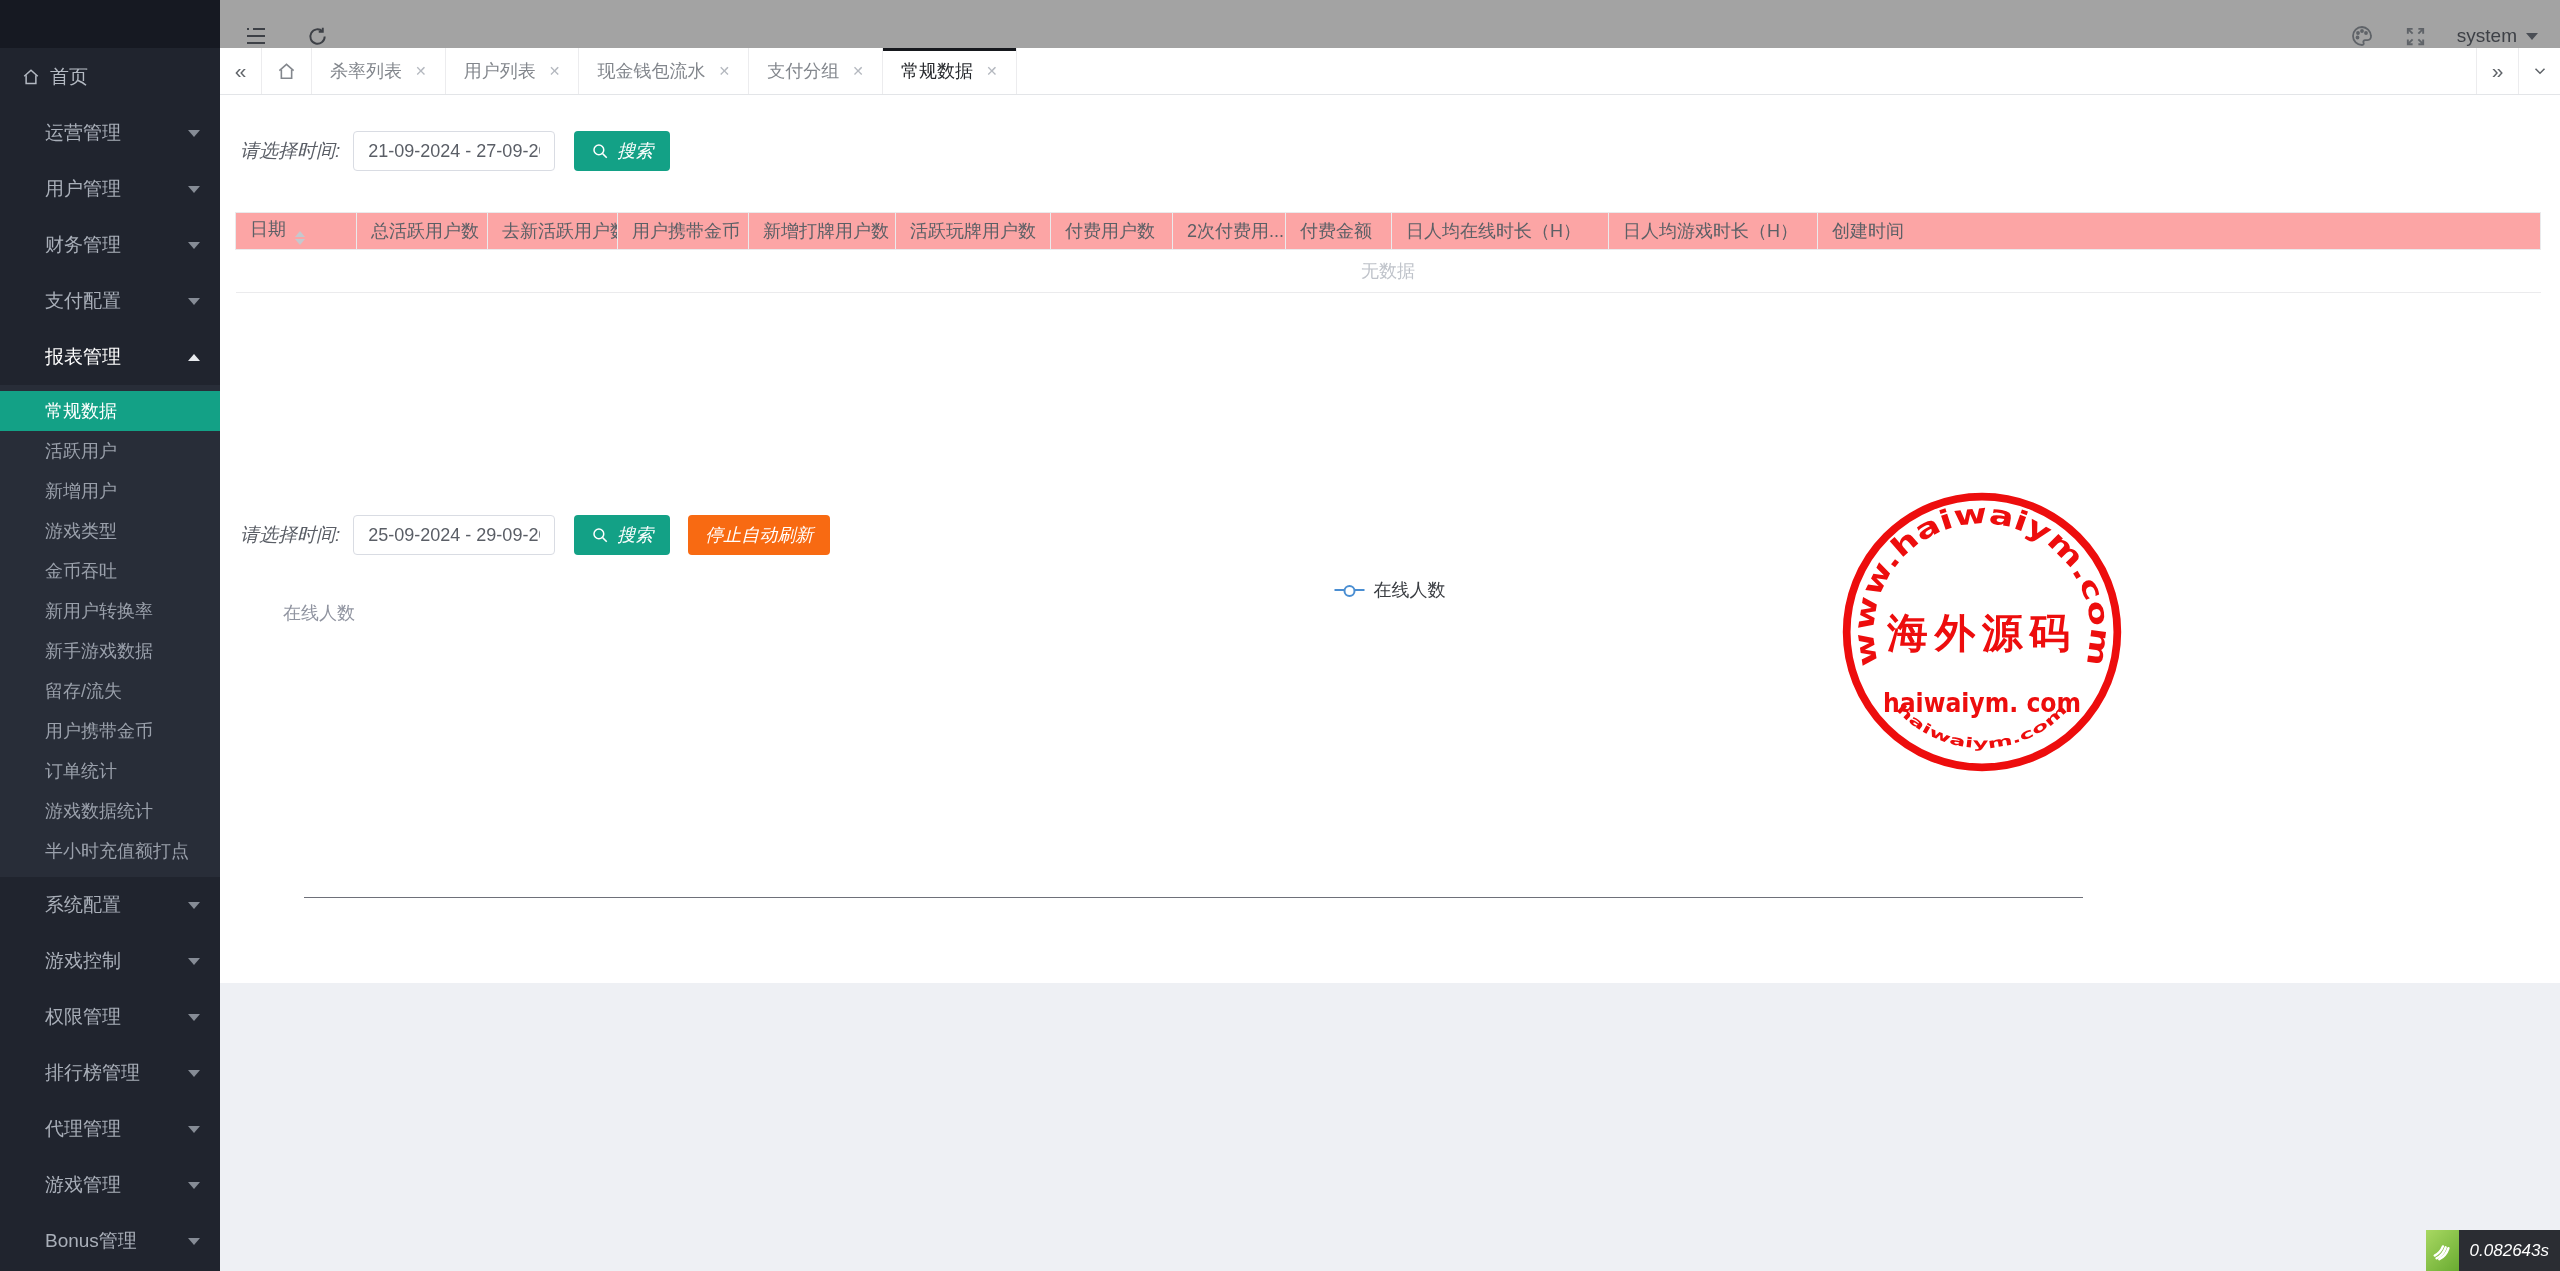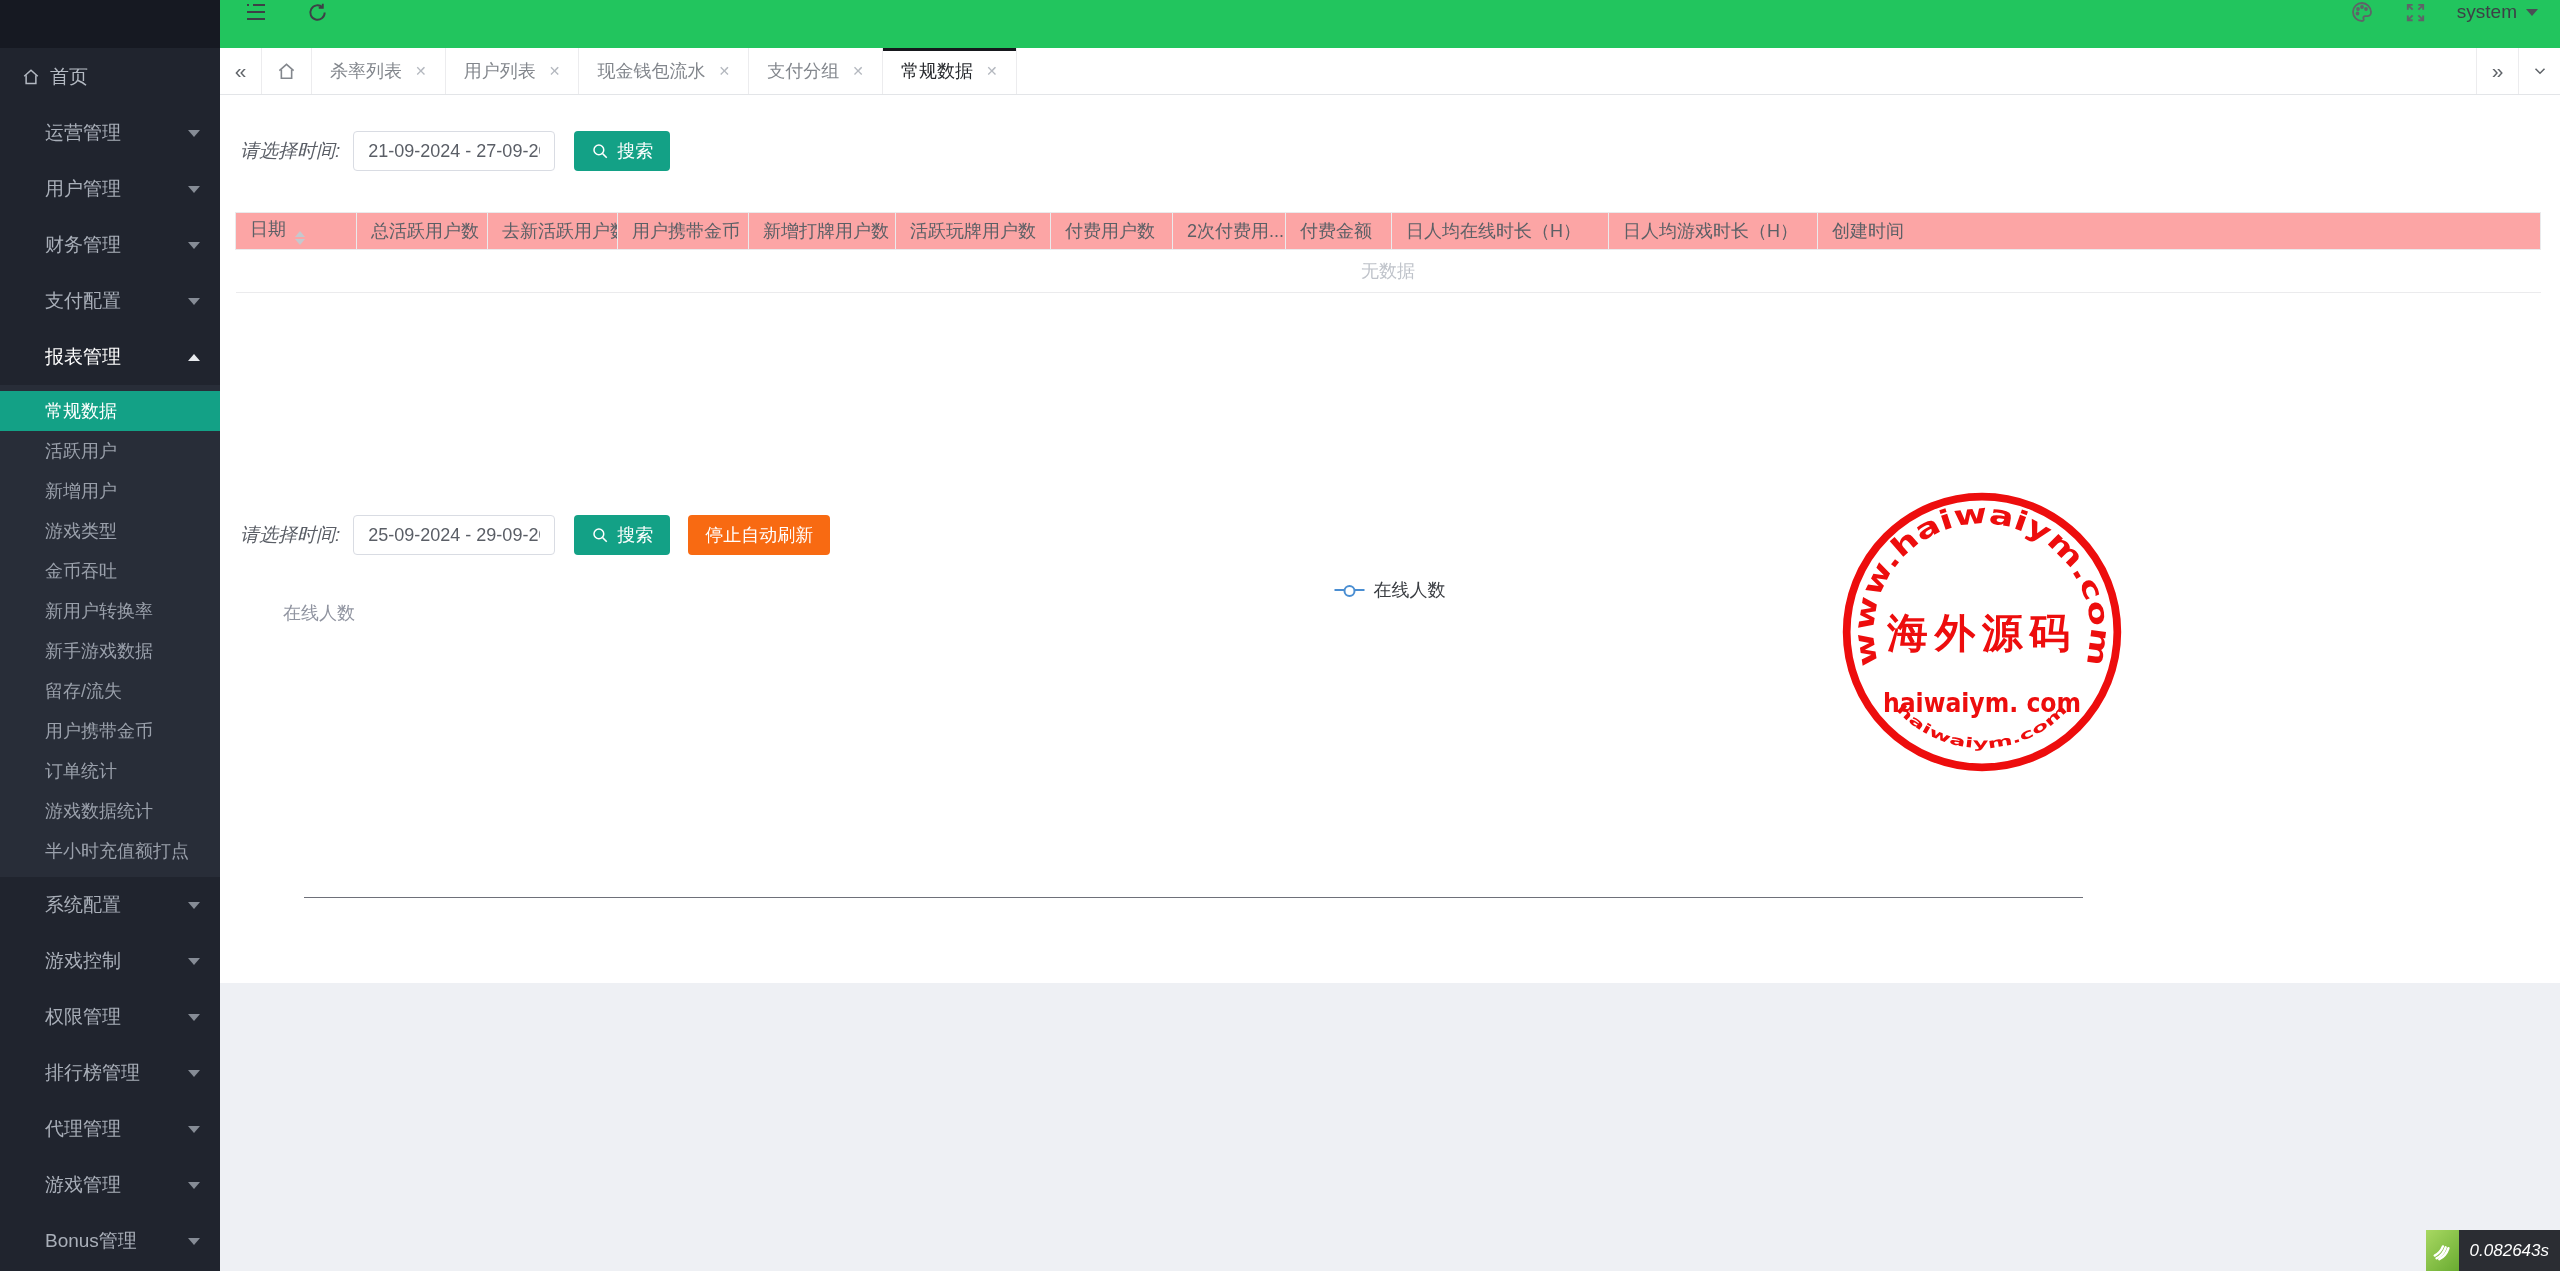--- a/index.html
+++ b/index.html
@@ -19,21 +19,21 @@
   .caret.down { border-top:7px solid #868c96; }
   .caret.up { border-bottom:7px solid #e8eaee; }
   .submenu { background:#282d38; padding:6px 0; }
   .submenu-item { height:40px; line-height:40px; padding-left:45px; font-size:18px; color:#9aa0ab;
     cursor:pointer; white-space:nowrap; overflow:hidden; }
   .submenu-item.active { background:#13a186; color:#fff; }
 
   
   .main { flex:1; min-width:0; display:flex; flex-direction:column; height:1271px; }
 
-  .topbar { height:48px; background:#22c55e; display:flex; align-items:flex-start;
+  .topbar { height:48px; background:#a3a3a3; display:flex; align-items:flex-end;
     justify-content:space-between; padding:0 16px 0 24px; }
   .topbar-left { display:flex; align-items:center; gap:38px; }
   .icon-btn { display:flex; align-items:center; justify-content:center; cursor:pointer; }
   .topbar-right { display:flex; align-items:center; gap:30px; padding-right:6px; }
   .user-dd { display:flex; align-items:center; gap:9px; font-size:19px; color:#3d4046; cursor:pointer; }
   .caret.user { border-left:6px solid transparent; border-right:6px solid transparent; border-top:7px solid #4a4e55; }
 
   .tabbar { height:47px; background:#fff; border-bottom:1px solid #e3e5e8; display:flex;
     align-items:stretch; font-size:18px; color:#83878d; }
   .tab-nav { width:42px; display:flex; align-items:center; justify-content:center;
@@ -49,21 +49,21 @@
 
   
   .content { background:#fff; height:888px; position:relative; }
   .filter-row { display:flex; align-items:center; padding:36px 0 0 20px; }
   .filter-row.second { position:absolute; top:420px; left:0; padding:0 0 0 20px; }
   .filter-label { font-size:19px; color:#5a5e66;font-style:italic; }
   .date-input { margin-left:13px; width:202px; height:40px; border:1px solid #d9dce3;
     border-radius:4px; font-size:18px; color:#5a5e66; padding:0 14px; background:#fff;
     font-family:inherit; outline:none; }
   .btn { height:40px; border:none; border-radius:4px; color:#fff; font-size:18px;
-    display:inline-flex; align-items:center; gap:8px; padding:0 17px; cursor:pointer; font-family:inherit; }
+    display:inline-flex; align-items:center; gap:8px; padding:0 17px; cursor:pointer; font-family:inherit;font-style:italic; }
   .btn.teal { background:#13a186; margin-left:19px; }
   .btn.orange { background:#f86a12; margin-left:18px;text-align:right; }
 
   .data-table { border-collapse:collapse; width:calc(100% - 34px); margin:41px 19px 0 15px; table-layout:fixed; }
   .data-table th { height:37px; background:#fca5a5; border:1px solid #eaeaec; font-weight:400;
     font-size:18px; color:#5c6066; text-align:left; padding:0 14px; white-space:nowrap; overflow:hidden; }
   .data-table td { height:43px; border-bottom:1px solid #ebebed; text-align:center;
     font-size:18px; color:#bfc3ca; }
   .sorter { display:inline-flex; flex-direction:column; gap:2px; margin-left:9px; vertical-align:-2px; }
   .sorter i { width:0; height:0; border-left:5px solid transparent; border-right:5px solid transparent; }

